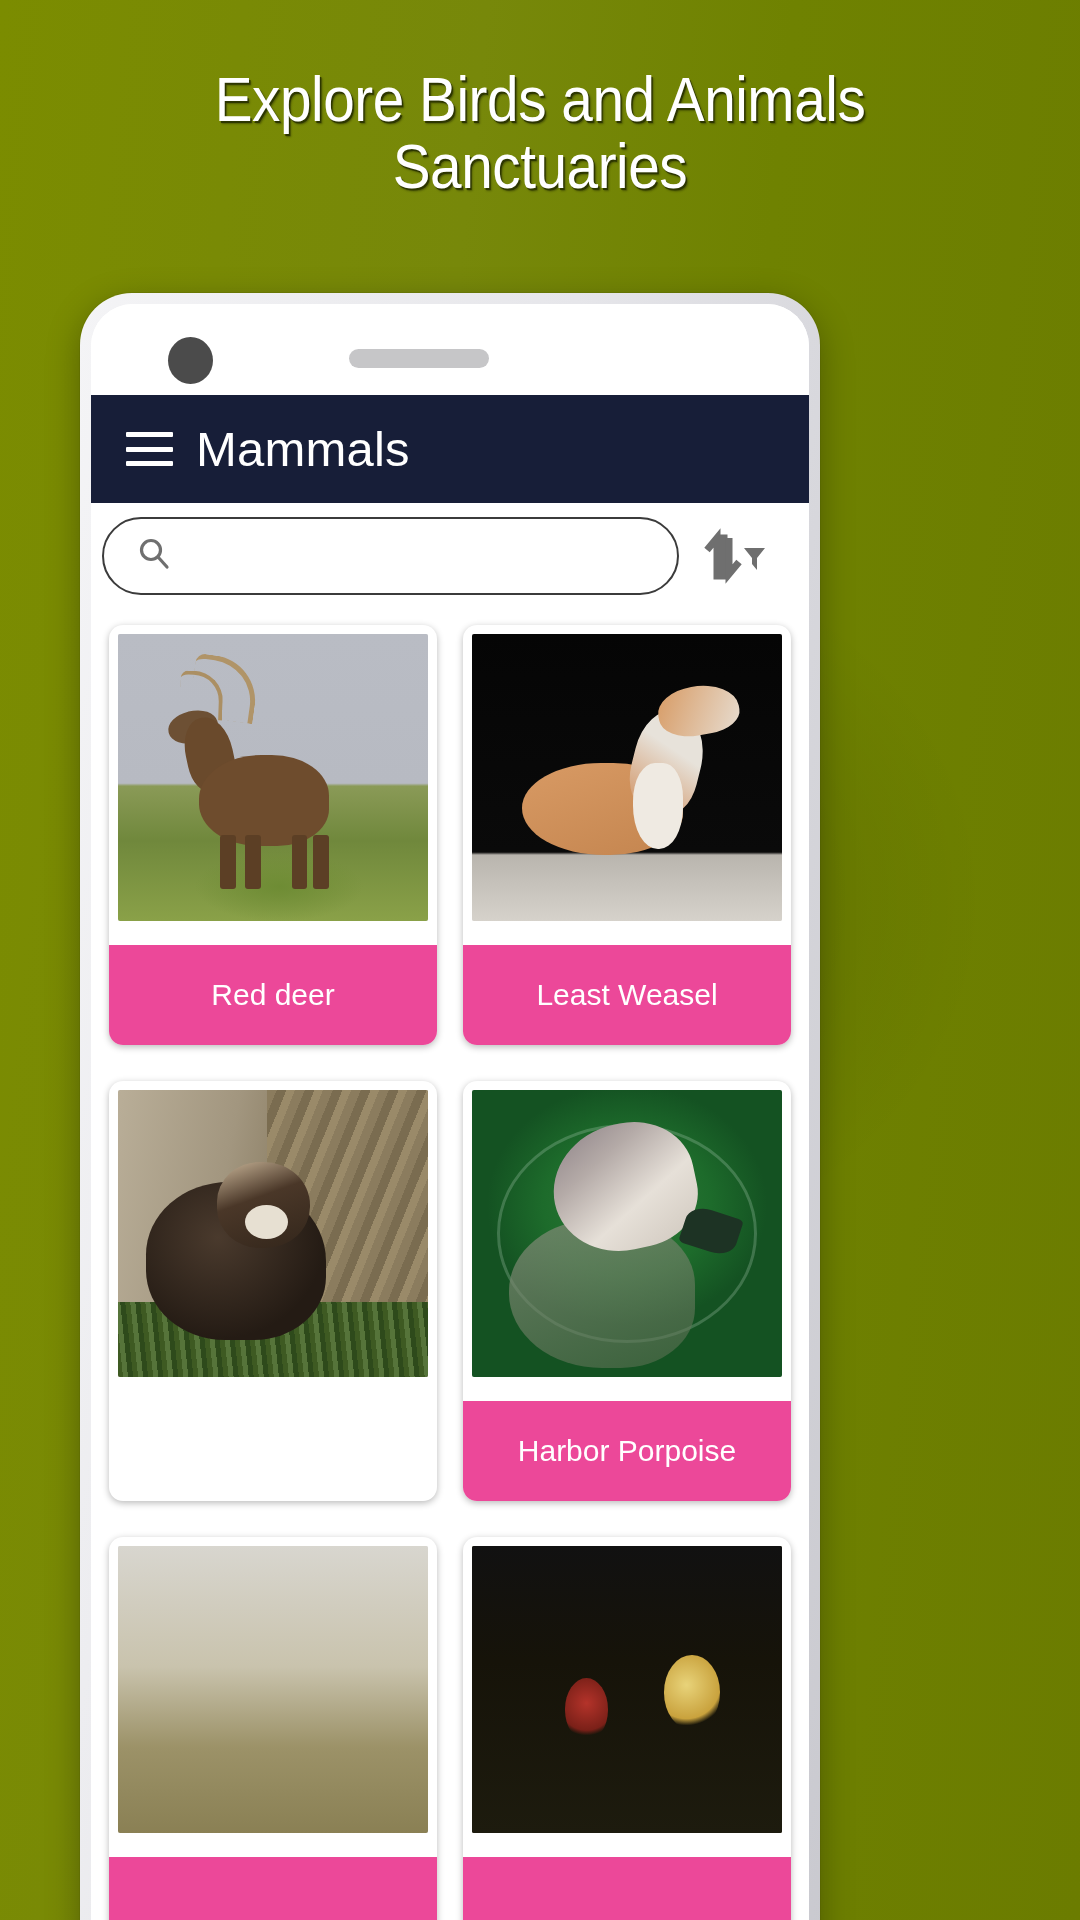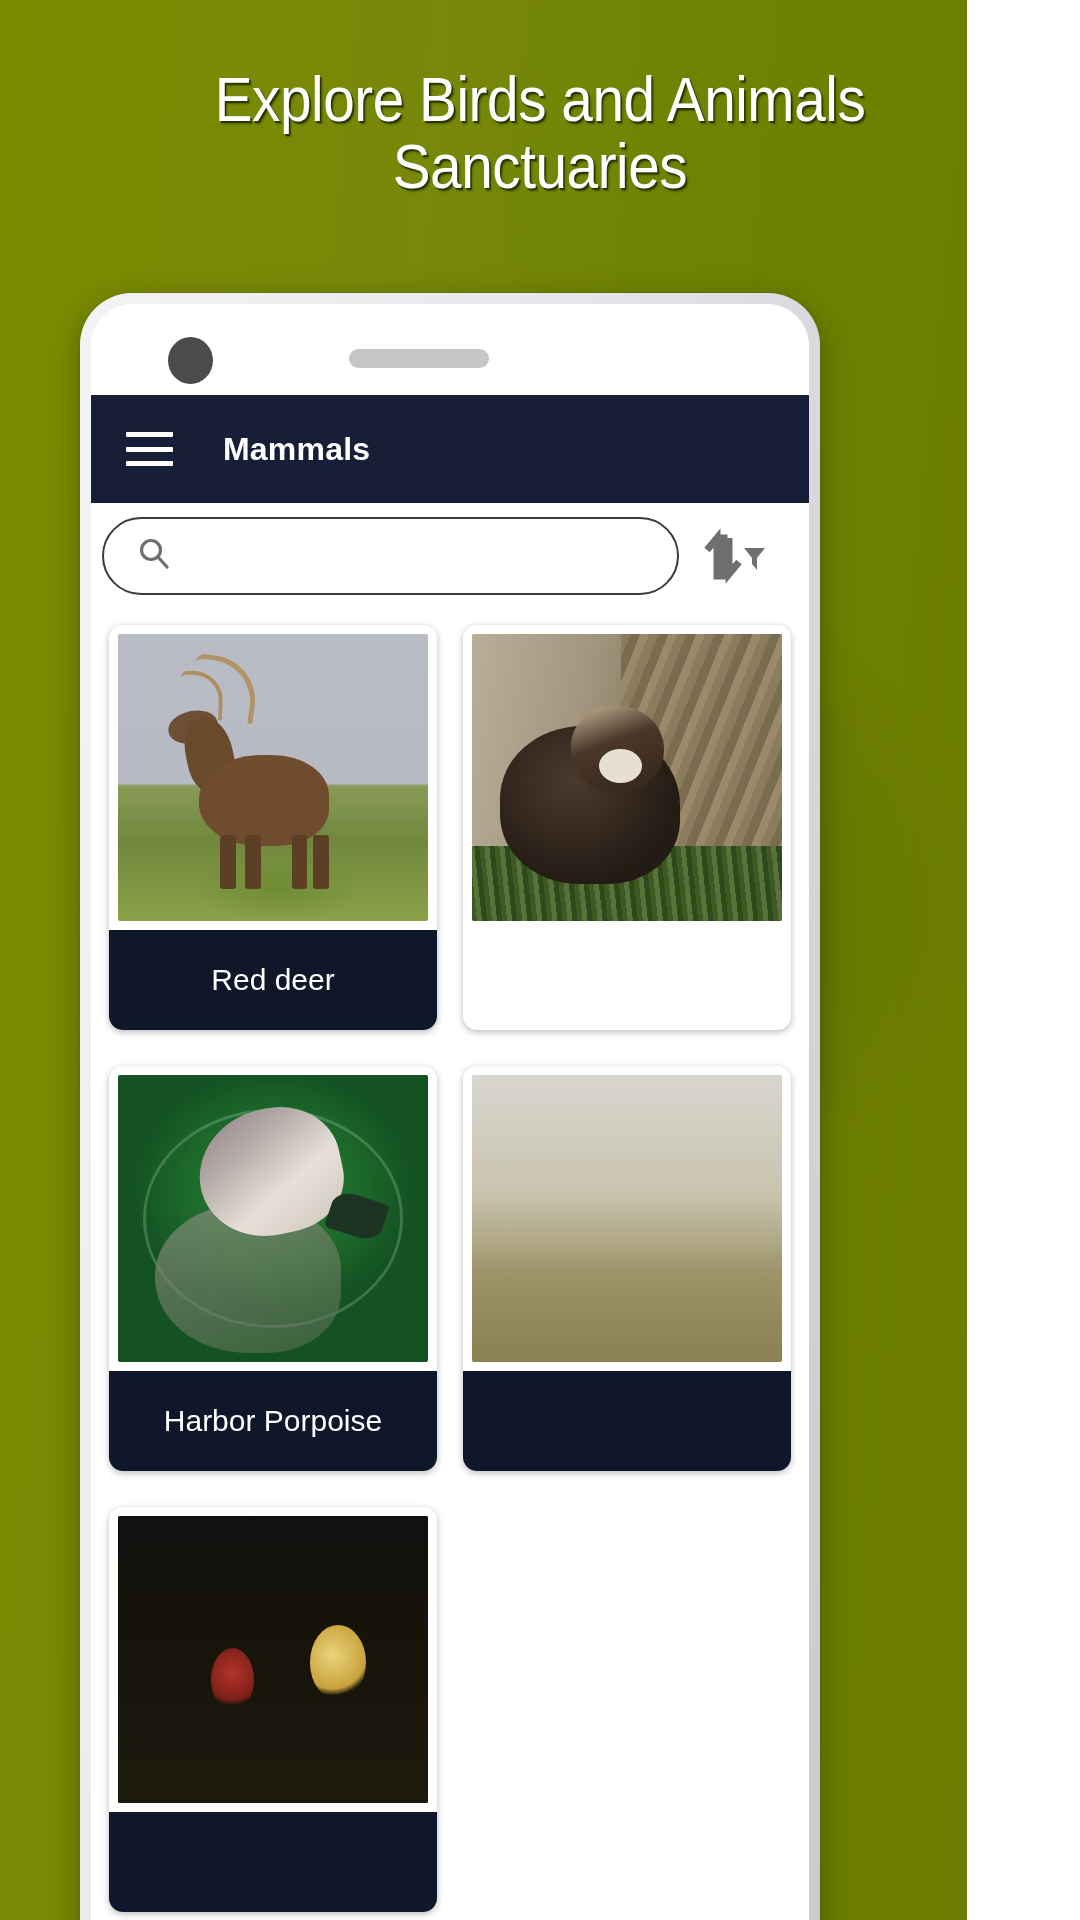--- a/index.html
+++ b/index.html
@@ -6,21 +6,21 @@
 
   html, body {
     width:1080px; height:1920px;
     overflow:hidden;
     font-family:"Liberation Sans", sans-serif;
   }
 
   
   #promo-backdrop{
     position:relative;
-    width:967px; height:1920px;
+    width:1080px; height:1920px;
     background:
       radial-gradient(ellipse 620px 520px at 540px 900px, rgba(0,0,0,0.16) 0%, rgba(0,0,0,0) 72%),
       linear-gradient(96deg, #7b8c00 0%, #77880a 38%, #6f8201 62%, #6b7c00 100%);
   }
 
   
   #promo-headline{
     position:absolute;
     top:66px; left:0; width:1080px;
     text-align:center;
@@ -102,24 +102,24 @@
     background:#171e38;
     padding-left:35px;
   }
   #menu-icon{
     width:47px; height:34px;
     display:flex; flex-direction:column; justify-content:space-between;
     cursor:pointer;
   }
   #menu-icon span{ display:block; height:5px; background:#ffffff; border-radius:1px; }
   #app-bar-title{
-    margin-left:50px;
+    margin-left:23px;
     color:#ffffff;
-    font-size:32px;
-    font-weight:700;
+    font-size:49px;
+    font-weight:400;
     letter-spacing:0.2px;
   }
 
   
   #search-row{
     display:flex;
     align-items:center;
     gap:0px;
     height:106px;
     background:#ffffff;
@@ -167,28 +167,28 @@
   .animal-card-photo{
     margin:9px 9px 0 9px;
     height:287px;
     border-radius:2px;
     overflow:hidden;
     position:relative;
     background:#ddd;
   }
   .animal-card-photo .art{ position:absolute; inset:0; }
   .animal-card-label{
-    background:#0f172a;
+    background:#ec4899;
     color:#ffffff;
     height:100px;
     display:flex;
     align-items:center;
     justify-content:center;
     font-size:30px;
-    margin-top:9px;
+    margin-top:24px;
   }
 
   
   .art-deer{
     background:
       radial-gradient(ellipse 120px 50px at 52% 88%, #6e8c34 0%, rgba(110,140,52,0) 70%),
       linear-gradient(#b9bcc4 0%, #b7bac2 52%, #8a9a57 53%, #70883c 72%, #8aa148 100%);
   }
   .art-deer .body{
     position:absolute; left:26%; top:42%; width:42%; height:32%;
@@ -359,20 +359,31 @@
                 <div class="body"></div>
               <div class="leg" style="left:33%;top:70%"></div>
               <div class="leg" style="left:41%;top:70%"></div>
               <div class="leg" style="left:56%;top:70%"></div>
               <div class="leg" style="left:63%;top:70%"></div>
             </div>
           </div>
           <div class="animal-card-label">Red deer</div>
         </div>
 
+        <div class="animal-card">
+          <div class="animal-card-photo">
+            <div class="art art-weasel">
+              <div class="body"></div>
+                <div class="neck"></div>
+                <div class="chest"></div>
+                <div class="head"></div>
+            </div>
+          </div>
+          <div class="animal-card-label">Least Weasel</div>
+        </div>
 
         <div class="animal-card">
           <div class="animal-card-photo">
             <div class="art art-polecat">
               <div class="log"></div>
                 <div class="grass"></div>
               <div class="body"></div>
                 <div class="head"></div>
                 <div class="muzzle"></div>
             </div>

